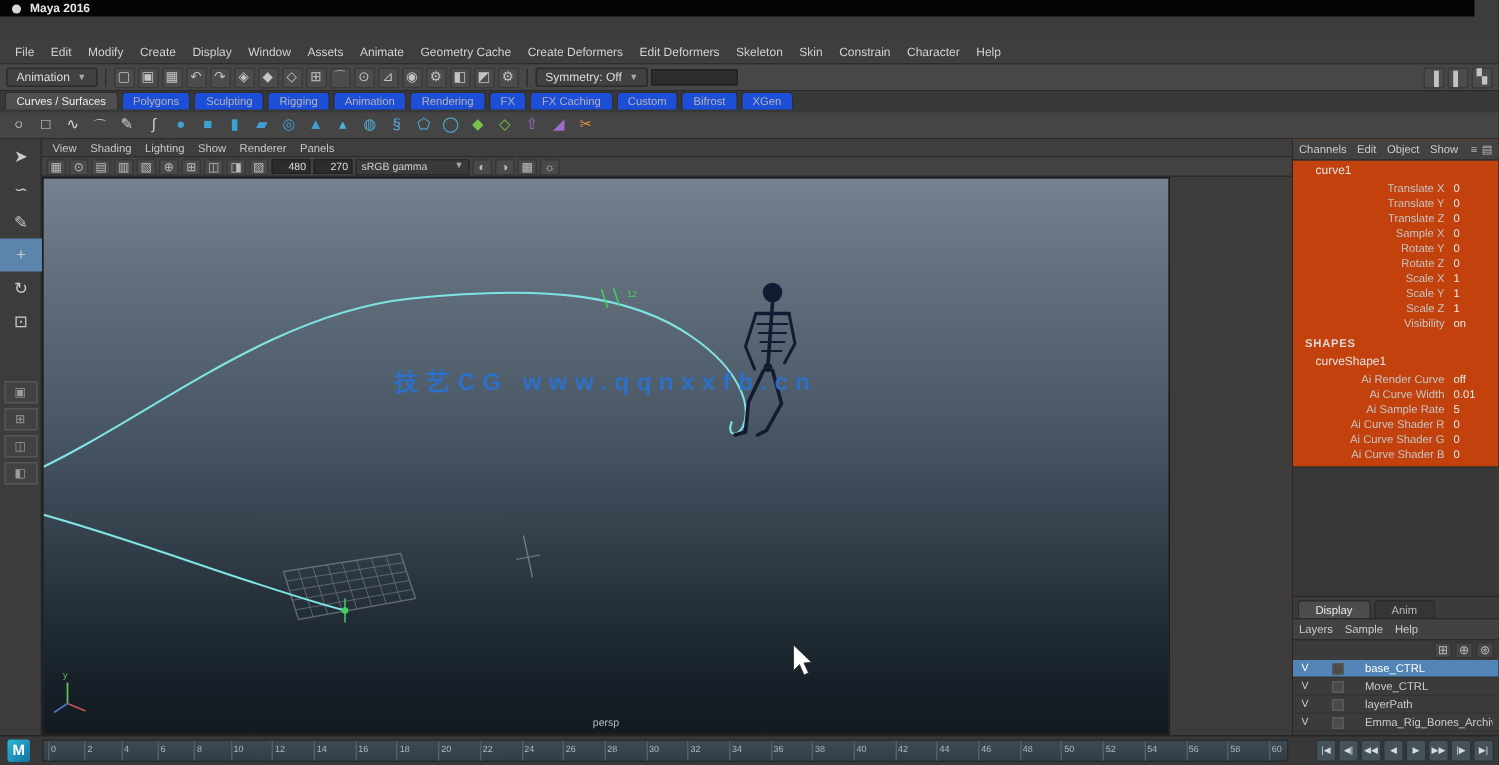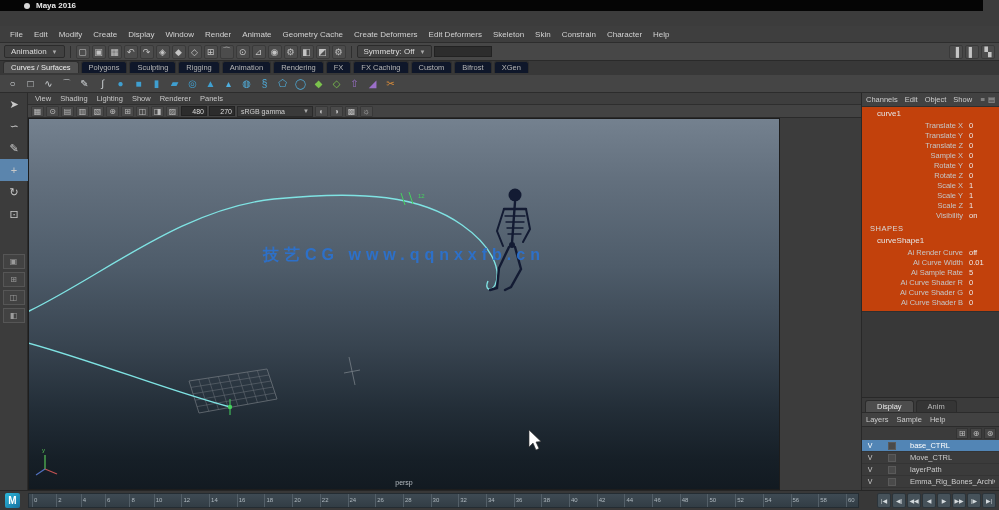--- a/index.html
+++ b/index.html
@@ -2,21 +2,21 @@
 <html style="--accent: #5b85ad; --curve: #7fe3e3; --green: #44d15e; --skel: #131b33; --wm: #2a72d2; --sel: #5285b5;"><head>
 <meta charset="utf-8">
 <style>
   *{box-sizing:border-box;margin:0;padding:0}
   html,body{width:999px;height:510px;overflow:hidden;background:#2b2b2b;
     font-family:"Liberation Sans","DejaVu Sans",sans-serif}
   #app{position:relative;width:999px;height:510px;background:#3c3c3c;color:#ccc}
 
   
   #macbar{position:absolute;top:0;left:0;right:16px;height:11px;background:#050505;
-    display:flex;align-items:center;gap:6px;padding:0 24px;color:#e8e8e8;font-size:8px}
+    display:flex;align-items:center;gap:6px;padding:0 8px;color:#e8e8e8;font-size:8px}
   .apple-dot{width:6px;height:6px;border-radius:50%;background:#d8d8d8}
   #titlebar{position:absolute;top:11px;left:0;right:0;height:15px;background:#323232;
     border-bottom:1px solid #232323;display:flex;align-items:center;padding:0 6px;font-size:8px;color:#b9b9b9}
   .tl{width:7px;height:7px;border-radius:50%;margin-right:4px}
   .tl.red{background:#e0443e}.tl.yellow{background:#dea123}.tl.green{background:#24a332}
   #titlebar .title{flex:1;text-align:center;white-space:nowrap;overflow:hidden;text-overflow:ellipsis}
   #titlebar .right-text{width:52px;text-align:right;color:#8f8f8f;font-size:7px}
 
   #menubar{position:absolute;top:26px;left:0;right:0;height:17px;background:#3e3e3e;
     border-bottom:1px solid #2d2d2d;display:flex;align-items:center;gap:11px;padding:0 10px;
@@ -28,21 +28,21 @@
     border-radius:2px;padding:1px 6px;color:#ddd}
   .caret{font-size:6px;color:#aaa}
   .sl-divider{width:1px;height:12px;background:#2e2e2e;margin:0 3px}
   .icon-btn{display:inline-flex;align-items:center;justify-content:center;width:14px;height:14px;
     font-size:9px;color:#c4c4c4;background:#4c4c4c;border:1px solid #3a3a3a;border-radius:2px}
   .sl-field{width:58px;height:11px;background:#2d2d2d;border:1px solid #222}
   .spacer{flex:1}
 
   #shelftabs{position:absolute;top:61px;left:0;right:0;height:14px;background:#383838;
     display:flex;align-items:flex-start;gap:2px;padding:0 3px;font-size:7.5px}
-  .shelf-tab{padding:1px 7px;color:#b5b5b5;background:#0f172a;border:1px solid #2e2e2e;
+  .shelf-tab{padding:1px 7px;color:#b5b5b5;background:#1d4ed8;border:1px solid #2e2e2e;
     border-bottom:none;border-radius:3px 3px 0 0;white-space:nowrap}
   .shelf-tab.active{background:#4f4f4f;color:#ececec}
 
   #shelficons{position:absolute;top:75px;left:0;right:0;height:18px;background:#454545;
     border-bottom:1px solid #2c2c2c;display:flex;align-items:center;gap:3px;padding:0 5px}
   .shelf-icon{width:15px;height:15px;display:flex;align-items:center;justify-content:center;font-size:10px}
 
   
   #toolbox{position:absolute;top:93px;left:0;width:28px;height:397px;background:#3c3c3c;
     border-right:1px solid #2b2b2b}
@@ -76,21 +76,21 @@
   
   #right-panel{position:absolute;top:93px;left:861px;width:138px;height:397px;background:#c2410c;
     border-left:1px solid #282828;display:flex;flex-direction:column;font-size:7.5px}
   .cb-menus{display:flex;align-items:center;gap:7px;padding:2px 4px;background:#424242;
     border-bottom:1px solid #2f2f2f;color:#cdcdcd}
   .cb-header-icons{margin-left:auto;display:flex;gap:3px;color:#b5b5b5}
   .cb-objname{padding:2px 2px 2px 15px;color:#e4e4e4;font-size:8px}
   .cb-row{display:flex;align-items:center;height:10px;padding-right:4px}
   .cb-label{flex:1;text-align:right;color:#c6c6c6;padding-right:6px;white-space:nowrap}
   .cb-value{width:26px;color:#ebebeb}
-  .cb-shapes{padding:4px 0 1px 8px;color:#dadada;font-weight:normal;letter-spacing:.5px}
+  .cb-shapes{padding:4px 0 1px 8px;color:#dadada;font-weight:bold;letter-spacing:.5px}
   .cb-filler{flex:1;background:#383838;border-top:1px solid #2f2f2f;margin-top:4px}
   .layer-editor{border-top:1px solid #282828;background:#3b3b3b;padding-bottom:2px}
   .le-tabs{display:flex;gap:2px;padding:2px 3px 0}
   .le-tab{padding:1px 11px;background:#353535;border:1px solid #2b2b2b;border-bottom:none;
     border-radius:3px 3px 0 0;color:#b9b9b9}
   .le-tab.active{background:#4d4d4d;color:#eaeaea}
   .le-menus{display:flex;gap:8px;padding:2px 4px;background:#424242;border-top:1px solid #2b2b2b;
     border-bottom:1px solid #2b2b2b;color:#cdcdcd}
   .le-toolbar{display:flex;gap:2px;justify-content:flex-end;padding:1px 3px}
   .le-btn{width:12px;height:11px;display:flex;align-items:center;justify-content:center;
@@ -127,21 +127,21 @@
 
 
   <div id="menubar">
 
   <span class="menu-item">File</span>
       <span class="menu-item">Edit</span>
       <span class="menu-item">Modify</span>
       <span class="menu-item">Create</span>
       <span class="menu-item">Display</span>
       <span class="menu-item">Window</span>
-      <span class="menu-item">Render</span>
+      <span class="menu-item">Assets</span>
       <span class="menu-item">Animate</span>
       <span class="menu-item">Geometry Cache</span>
       <span class="menu-item">Create Deformers</span>
       <span class="menu-item">Edit Deformers</span>
       <span class="menu-item">Skeleton</span>
       <span class="menu-item">Skin</span>
       <span class="menu-item">Constrain</span>
       <span class="menu-item">Character</span>
       <span class="menu-item">Help</span>
     </div>

